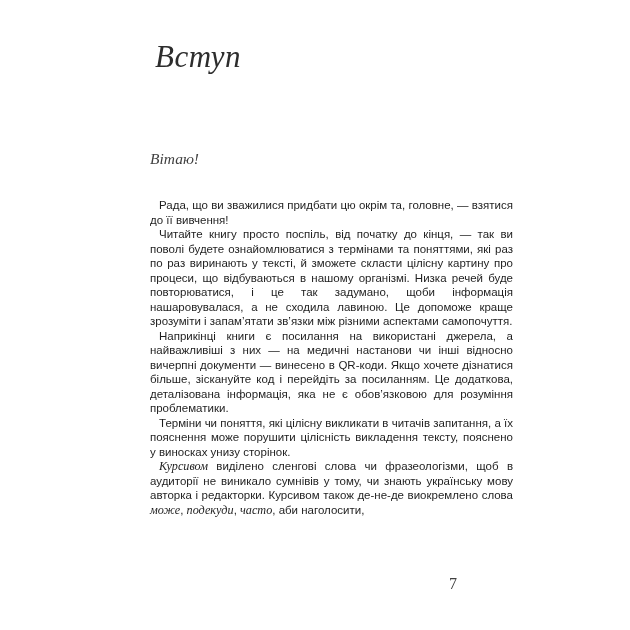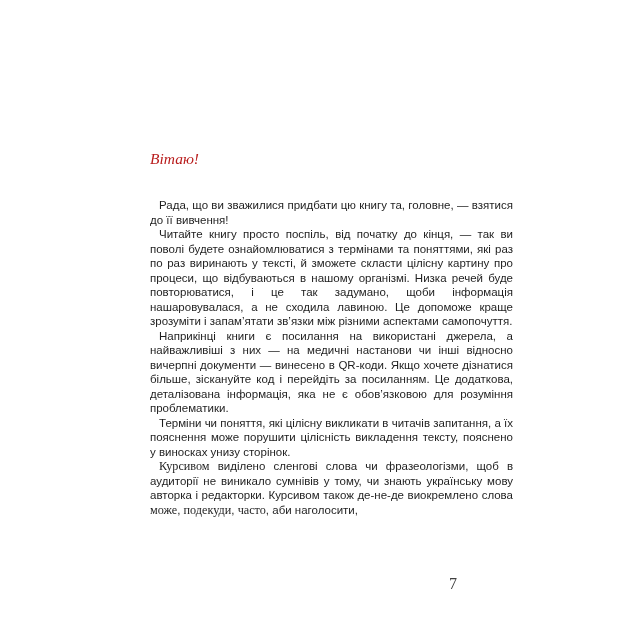--- a/index.html
+++ b/index.html
@@ -50,43 +50,45 @@
     line-height: 14.5px;
     color: #1e1e1e;
     text-align: justify;
   }
   .body-text p {
     margin: 0;
     text-indent: 9px;
   }
   .inline-italic {
     font-family: "Liberation Serif", "DejaVu Serif", serif;
+    font-style: italic;
     font-size: 1.06em;
   }
   .page-number {
     position: absolute;
     left: 449px;
     top: 574px;
     font-family: "Liberation Serif", "DejaVu Serif", serif;
     font-weight: 400;
     font-size: 16px;
     color: #3f3f3f;
     line-height: 1.2;
   }
 </style>
 </head>
 <body>
 
 <div class="book-page" style="background: rgb(255, 255, 255);">
 
+  <h1 class="chapter-title">Вступ</h1>
 
-  <h2 class="greeting" style="color: #b91c1c;">Вітаю!</h2>
+  <h2 class="greeting" style="color: #404040;">Вітаю!</h2>
 
   <div class="body-text" style="color: rgb(30, 30, 30);">
-    <p>Рада, що ви зважилися придбати цю книгу та, головне, — взятися до її вивчення!</p>
+    <p>Рада, що ви зважилися придбати цю окрім та, головне, — взятися до її вивчення!</p>
     <p>Читайте книгу просто поспіль, від початку до кінця, — так ви поволі будете ознайомлюватися з термінами та поняттями, які раз по раз виринають у тексті, й зможете скласти цілісну картину про процеси, що відбуваються в нашому організмі. Низка речей буде повторюватися, і це так задумано, щоби інформація нашаровувалася, а не сходила лавиною. Це допоможе краще зрозуміти і запам’ятати зв’язки між різними аспектами самопочуття.</p>
     <p>Наприкінці книги є посилання на використані джерела, а найважливіші з них — на медичні настанови чи інші відносно вичерпні документи — винесено в QR-коди. Якщо хочете дізнатися більше, зіскануйте код і перейдіть за посиланням. Це додаткова, деталізована інформація, яка не є обов’язковою для розуміння проблематики.</p>
     <p>Терміни чи поняття, які цілісну викликати в читачів запитання, а їх пояснення може порушити цілісність викладення тексту, пояснено у виносках унизу сторінок.</p>
     <p>
       <span class="inline-italic">Курсивом</span><span> виділено сленгові слова чи фразеологізми, щоб в аудиторії не виникало сумнівів у тому, чи знають українську мову авторка і редакторки. Курсивом також де-не-де виокремлено слова </span><span class="inline-italic">може</span><span>, </span><span class="inline-italic">подекуди</span><span>, </span><span class="inline-italic">часто</span><span>, аби наголосити,</span>
     </p>
   </div>
 
   <div class="page-number">7</div>
 

